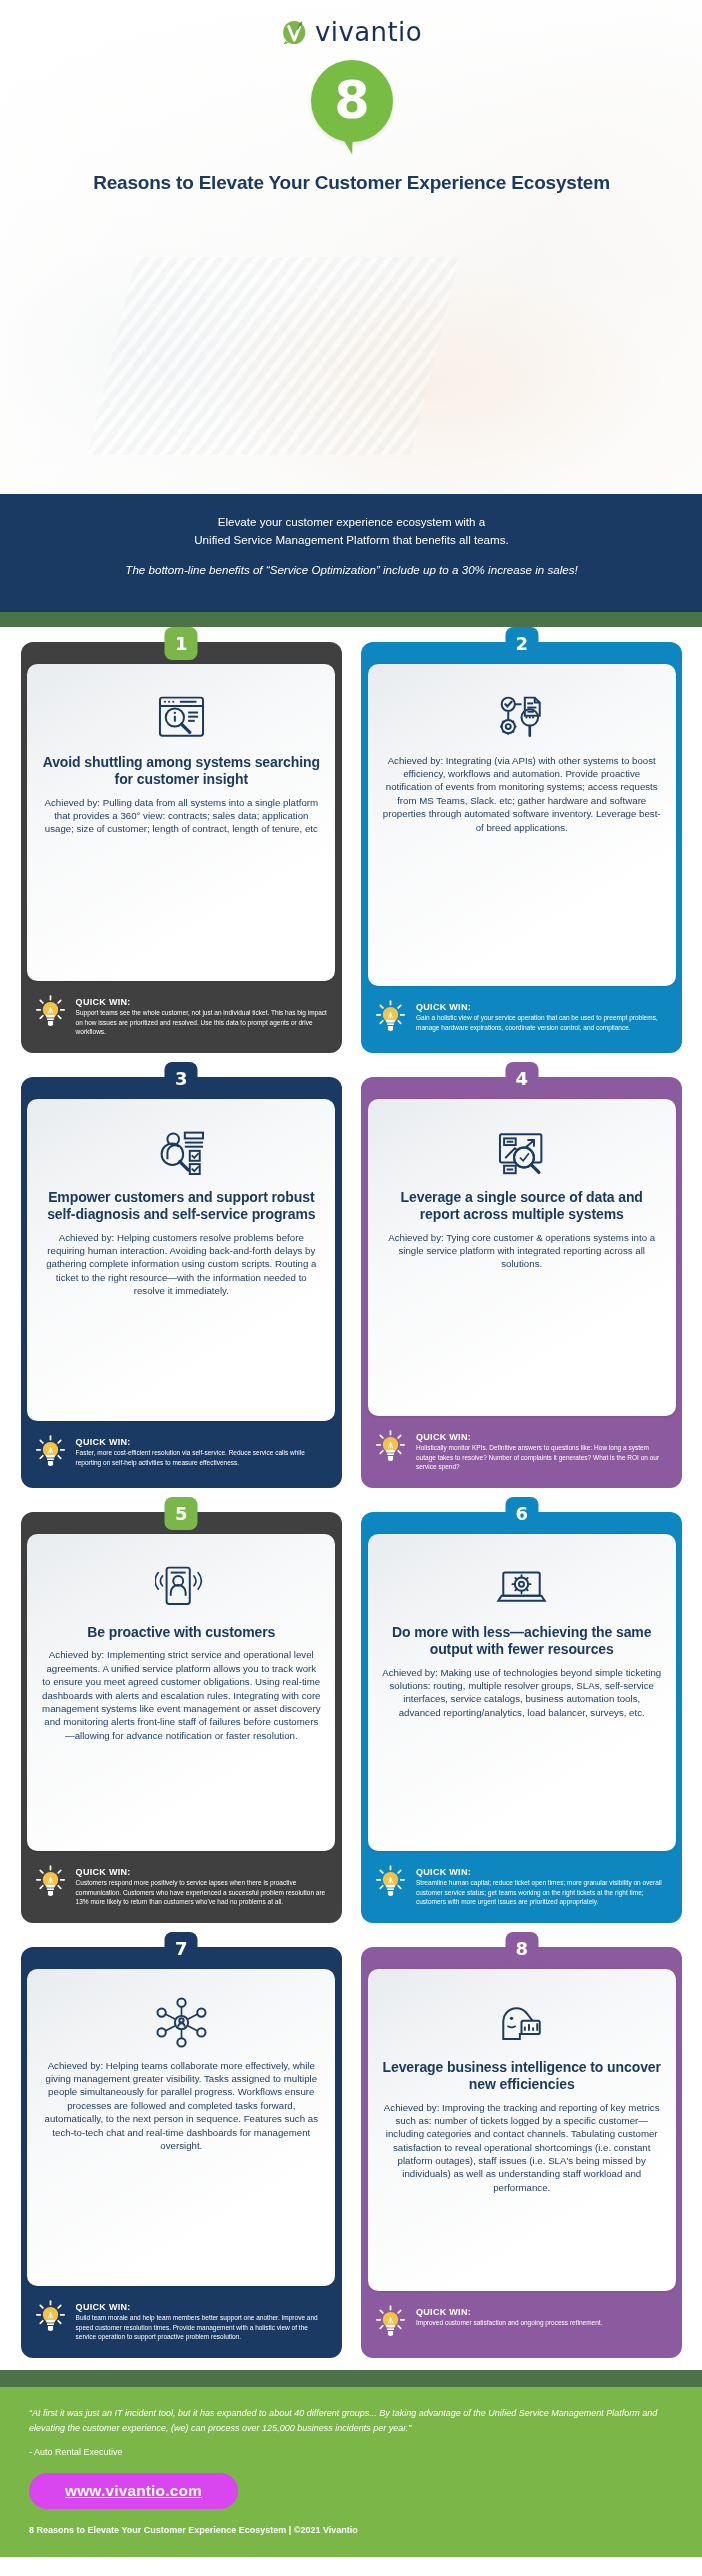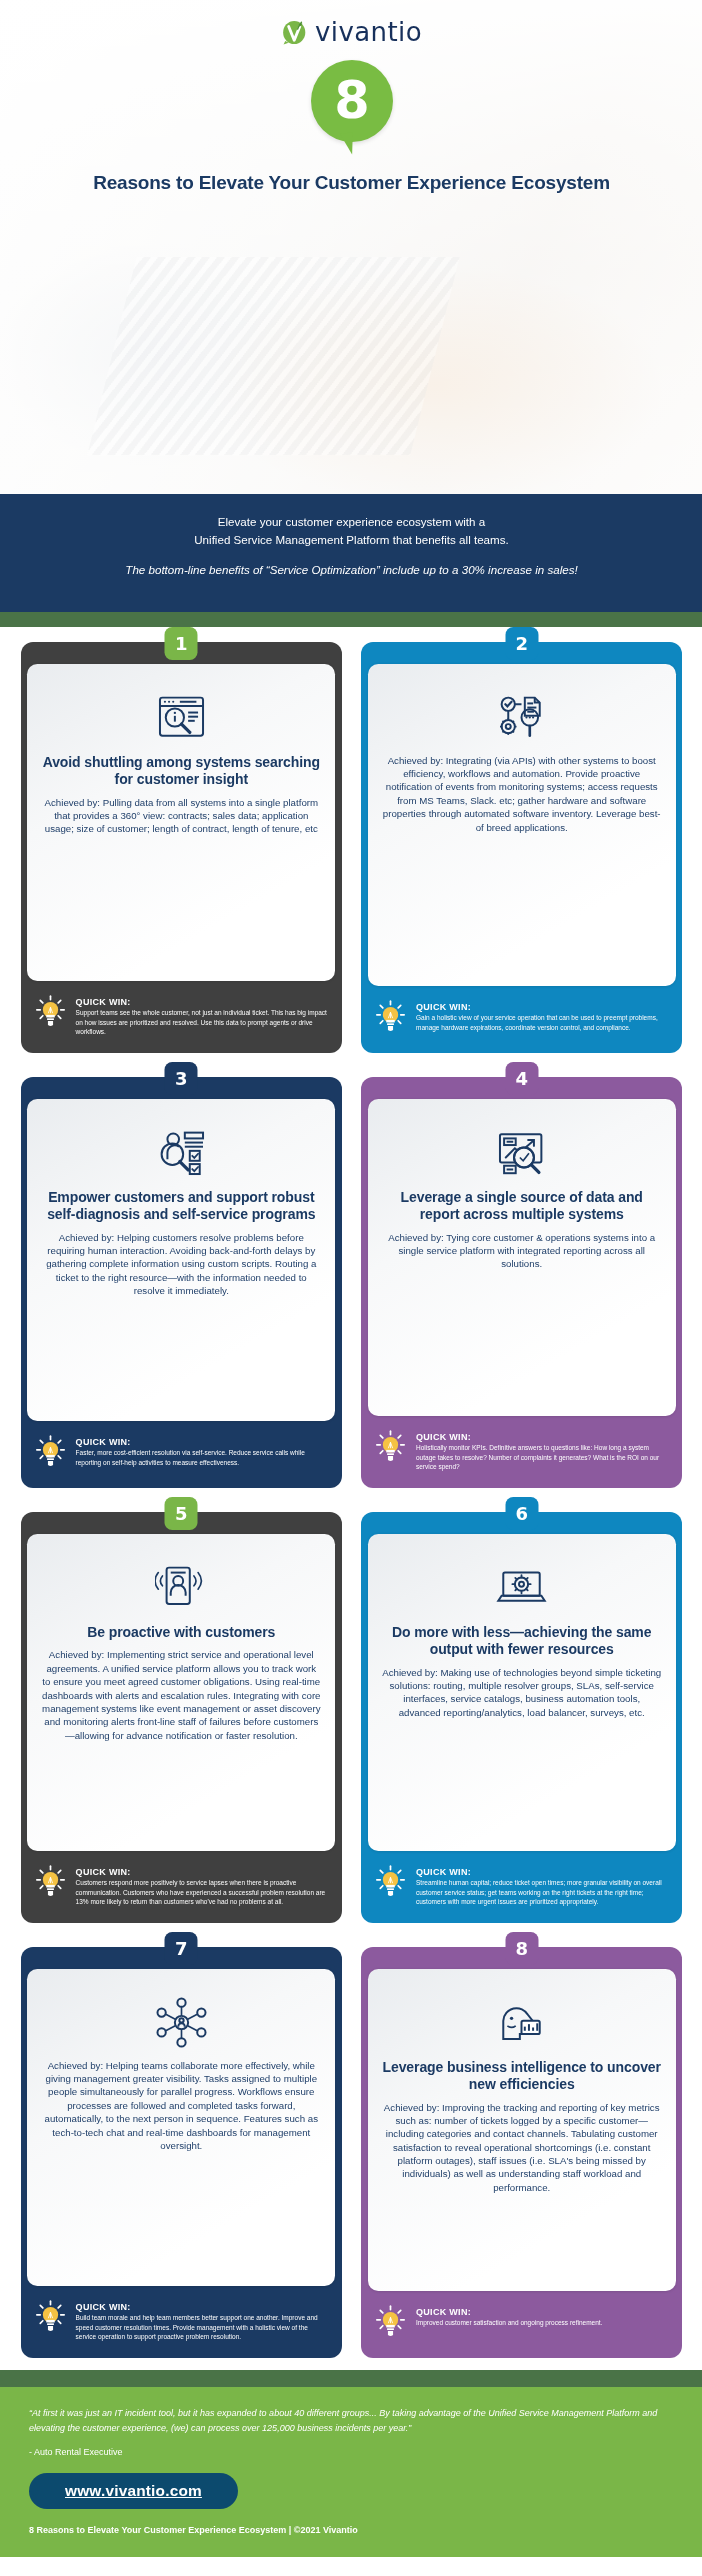--- a/index.html
+++ b/index.html
@@ -149,21 +149,21 @@
   
   .footer-strip { height: 17px; background: #4a7347; }
   .footer {
     background: #7ab648; color: #fff; 
     padding: 19px 29px 22px;
   }
   .quote { font-style: italic; font-size: 9px; line-height: 1.62; }
   .attrib { font-size: 9px; margin-top: 12px; }
   .cta {
     display: inline-block; margin-top: 15.4px;
-    background: #0c4a6e; color: #fff;
+    background: #d946ef; color: #fff;
     border-radius: 19px; padding: 9.4px 36px;
     font-size: 15.4px; font-weight: 700; letter-spacing: 0.2px;
   }
   .footline { font-size: 9px; font-weight: 700; margin-top: 15.4px; }
 </style>
 </head>
 <body>
 
 <div class="page">
 

